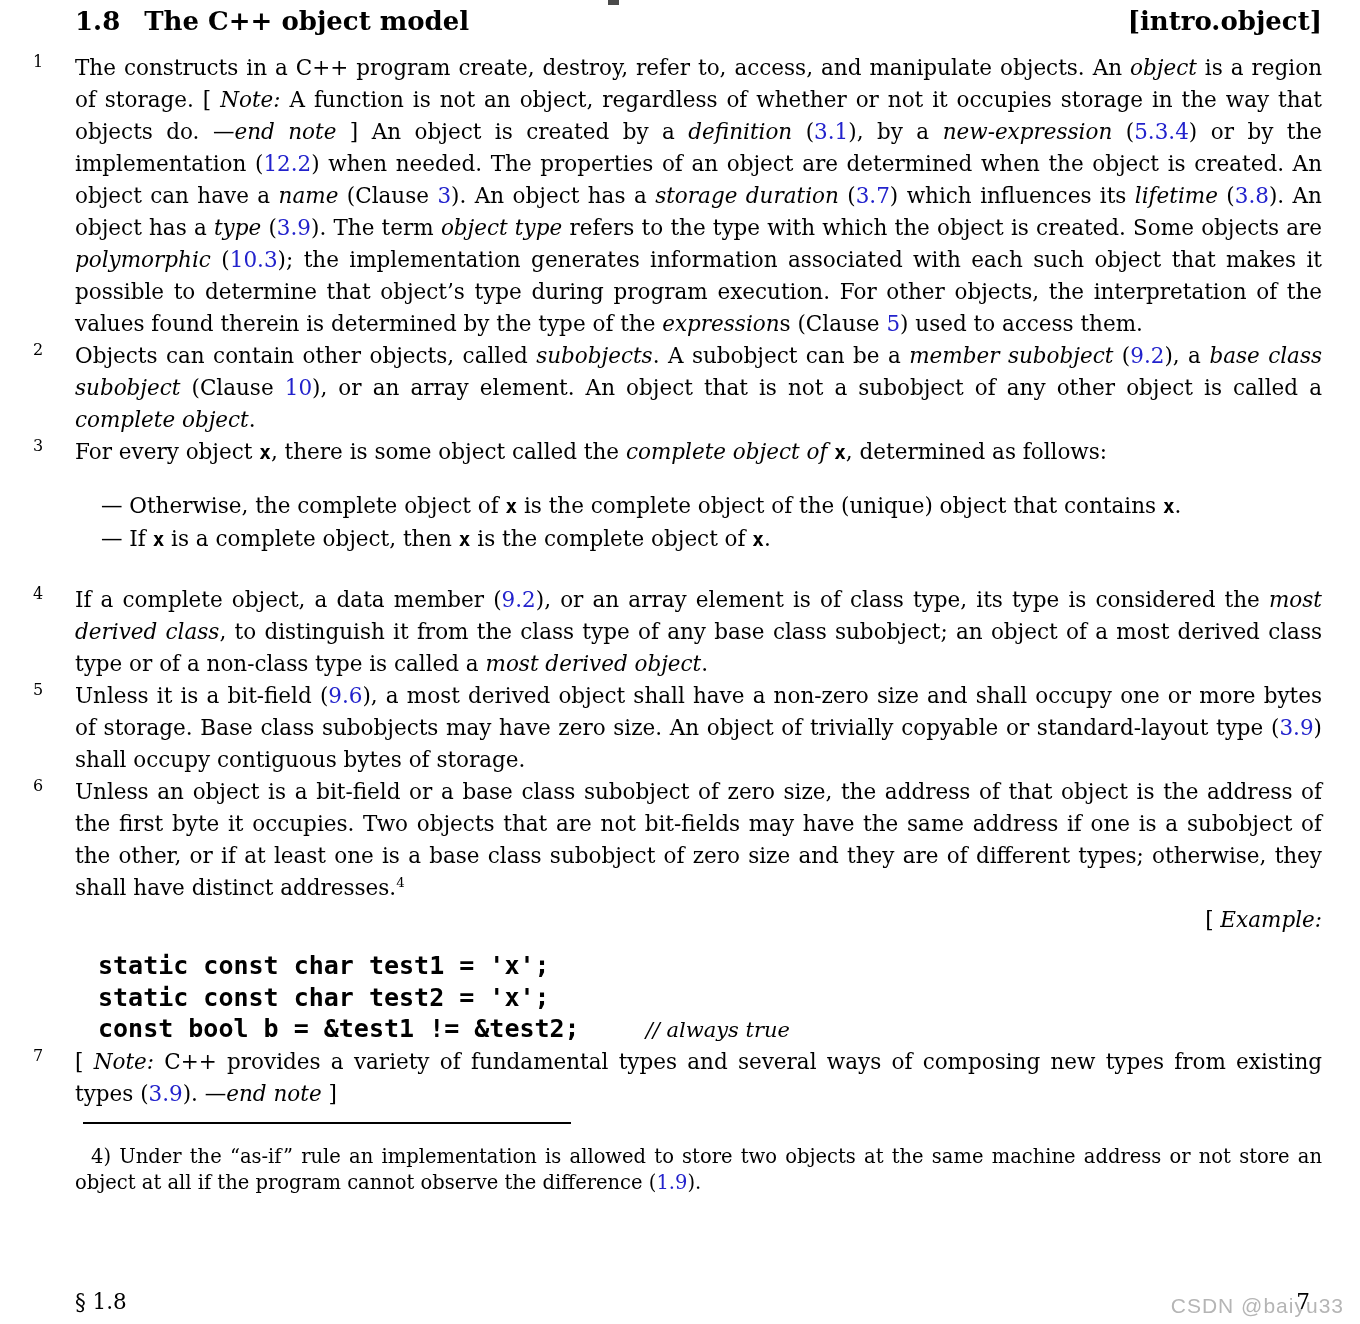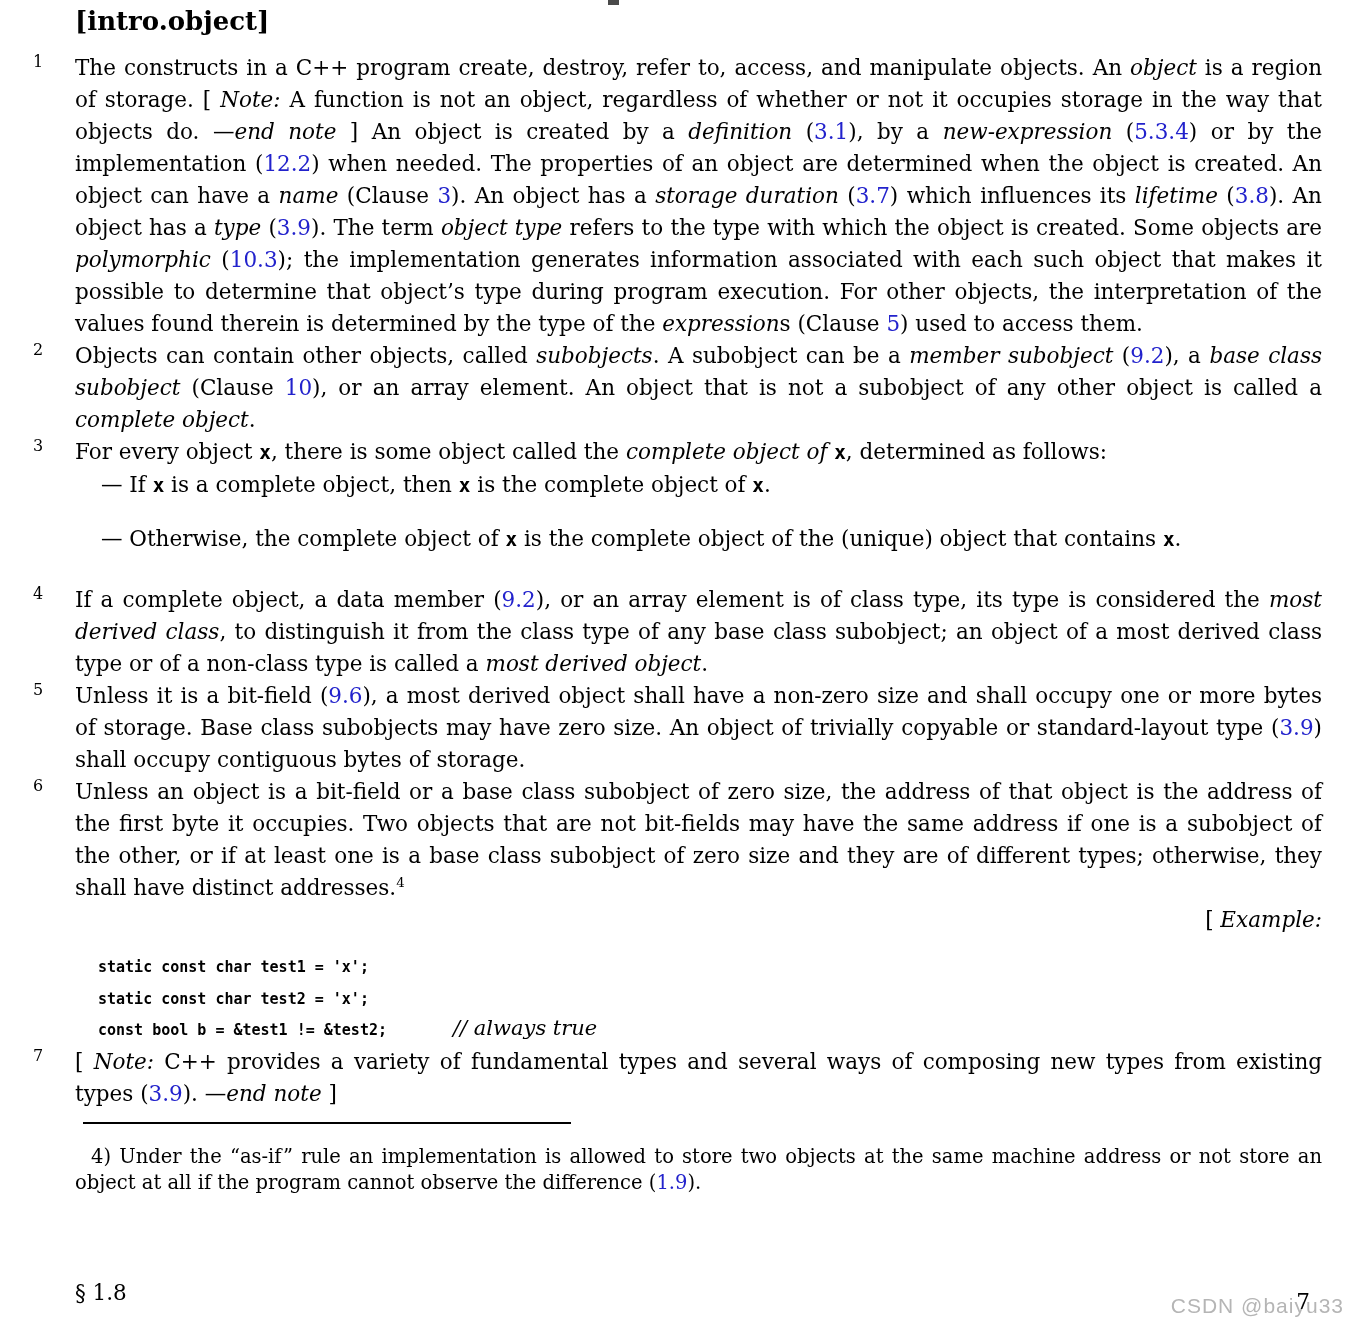--- a/index.html
+++ b/index.html
@@ -28,66 +28,69 @@
 
   .example-open { font-size: 21.5px; line-height: 32px; padding-left: 40px; text-align: right; }
   .codeblock { margin: 15px 0 0 23px; font-size: 19px; line-height: 29.5px; text-align: left; }
   .example-close { margin-top: 17px; margin-left: 10px; font-size: 21.5px; line-height: 32px; text-align: left; }
 
   .fn-rule { margin-top: 12px; margin-left: 8px; width: 488px; border-top: 2px solid #000; }
   .footnote { margin-top: 20px; font-size: 19.5px; line-height: 26px; text-align: justify; text-indent: 16px; }
 
   .it  { font-style: italic; }
   .tt  { font-family: "DejaVu Sans Mono", monospace; font-weight: 600; font-size: 0.9em; }
-  .codeblock .tt { font-size: 15px; }
+  .codeblock .tt { font-size: 25px; }
   .lk  { color: var(--link, #2222cc); }
   .sup { vertical-align: super; font-size: 0.62em; line-height: 0; }
   .cmt { font-style: italic; font-family: "DejaVu Serif", serif; font-weight: normal; font-size: 21px; margin-left: 66px; }
 
   .footer { position: absolute; left: 0; right: 0; bottom: 0; height: 44px; }
-  .footer .sec-ref { position: absolute; left: 75px; bottom: 19px; font-size: 21.5px; }
+  .footer .sec-ref { position: absolute; left: 75px; bottom: 10px; font-size: 21.5px; }
   .footer .watermark {
     position: absolute; right: 16px; bottom: 6px;
     font-family: "Liberation Sans", sans-serif; font-size: 21px;
     color: var(--watermark, #b5b5b5); letter-spacing: 1px; z-index: 1;
   }
   .footer .pageno { position: absolute; right: 50px; bottom: 10px; font-size: 21.5px; z-index: 2; }
 </style>
 </head>
 <body>
 
 <div class="top-artifact"></div>
 
 <div class="content">
 
   <div class="header">
+    <div>
+      <span class="sec-num">1.8</span><span class="sec-title">The C++ object model</span>
+    </div>
     <span class="sec-tag">[intro.object]</span>
   </div>
 
   <div class="para">
     <span class="pnum">1</span>
     <span><span>The constructs in a C++ program create, destroy, refer to, access, and manipulate objects.  An </span><span class="it">object</span><span> is a region of storage.  [ </span><span class="it">Note:</span><span> A function is not an object, regardless of whether or not it occupies storage in the way that objects do.  —</span><span class="it">end note</span><span> ] An object is created by a </span><span class="it">definition</span><span> (</span><span class="lk">3.1</span><span>), by a </span><span class="it">new-expression</span><span> (</span><span class="lk">5.3.4</span><span>) or by the implementation (</span><span class="lk">12.2</span><span>) when needed.  The properties of an object are determined when the object is created.  An object can have a </span><span class="it">name</span><span> (Clause </span><span class="lk">3</span><span>).  An object has a </span><span class="it">storage duration</span><span> (</span><span class="lk">3.7</span><span>) which influences its </span><span class="it">lifetime</span><span> (</span><span class="lk">3.8</span><span>).  An object has a </span><span class="it">type</span><span> (</span><span class="lk">3.9</span><span>).  The term </span><span class="it">object type</span><span> refers to the type with which the object is created.  Some objects are </span><span class="it">polymorphic</span><span> (</span><span class="lk">10.3</span><span>); the implementation generates information associated with each such object that makes it possible to determine that object’s type during program execution.  For other objects, the interpretation of the values found therein is determined by the type of the </span><span class="it">expression</span><span>s (Clause </span><span class="lk">5</span><span>) used to access them.</span></span>
   </div>
 
   <div class="para">
     <span class="pnum">2</span>
     <span><span>Objects can contain other objects, called </span><span class="it">subobjects</span><span>.  A subobject can be a </span><span class="it">member subobject</span><span> (</span><span class="lk">9.2</span><span>), a </span><span class="it">base class subobject</span><span> (Clause </span><span class="lk">10</span><span>), or an array element.  An object that is not a subobject of any other object is called a </span><span class="it">complete object</span><span>.</span></span>
   </div>
 
   <div class="para">
     <span class="pnum">3</span>
     <span><span>For every object </span><span class="tt">x</span><span>, there is some object called the </span><span class="it">complete object of</span><span> </span><span class="tt">x</span><span>, determined as follows:</span></span>
   </div>
 
+  <div class="bullet b2">
+    <span><span>— Otherwise, the complete object of </span><span class="tt">x</span><span> is the complete object of the (unique) object that contains </span><span class="tt">x</span><span>.</span></span>
+  </div>
+
   <div class="bullet b1">
     <span><span>— If </span><span class="tt">x</span><span> is a complete object, then </span><span class="tt">x</span><span> is the complete object of </span><span class="tt">x</span><span>.</span></span>
-  </div>
-
-  <div class="bullet b2">
-    <span><span>— Otherwise, the complete object of </span><span class="tt">x</span><span> is the complete object of the (unique) object that contains </span><span class="tt">x</span><span>.</span></span>
   </div>
 
   <div class="para p4">
     <span class="pnum">4</span>
     <span><span>If a complete object, a data member (</span><span class="lk">9.2</span><span>), or an array element is of class type, its type is considered the </span><span class="it">most derived class</span><span>, to distinguish it from the class type of any base class subobject; an object of a most derived class type or of a non-class type is called a </span><span class="it">most derived object</span><span>.</span></span>
   </div>
 
   <div class="para">
     <span class="pnum">5</span>
     <span><span>Unless it is a bit-field (</span><span class="lk">9.6</span><span>), a most derived object shall have a non-zero size and shall occupy one or more bytes of storage.  Base class subobjects may have zero size.  An object of trivially copyable or standard-layout type (</span><span class="lk">3.9</span><span>) shall occupy contiguous bytes of storage.</span></span>

